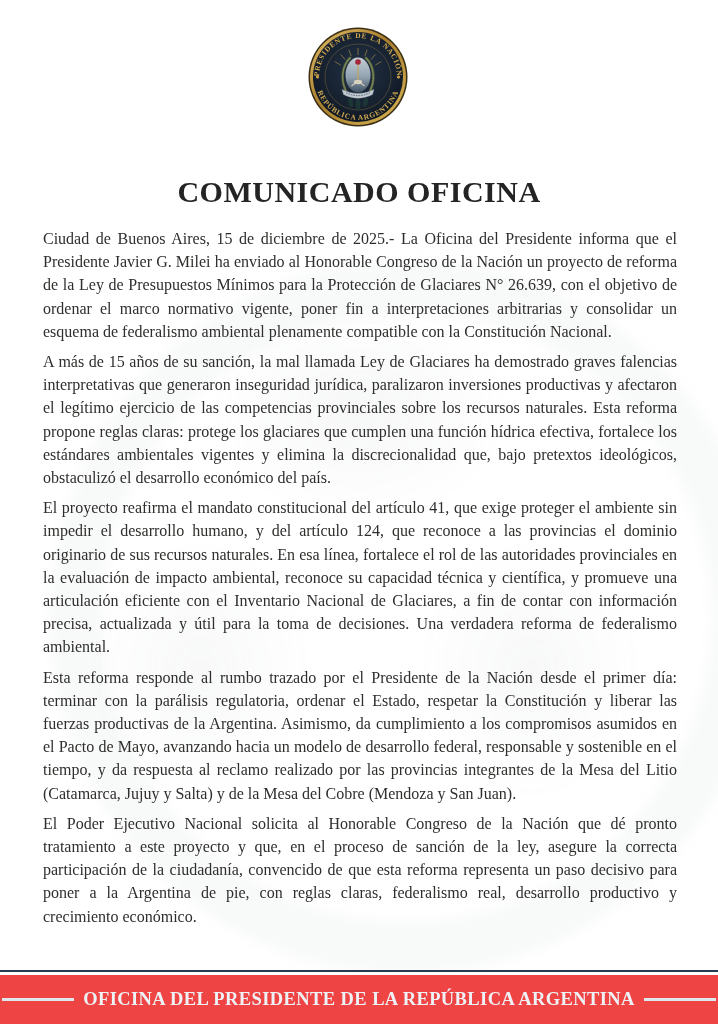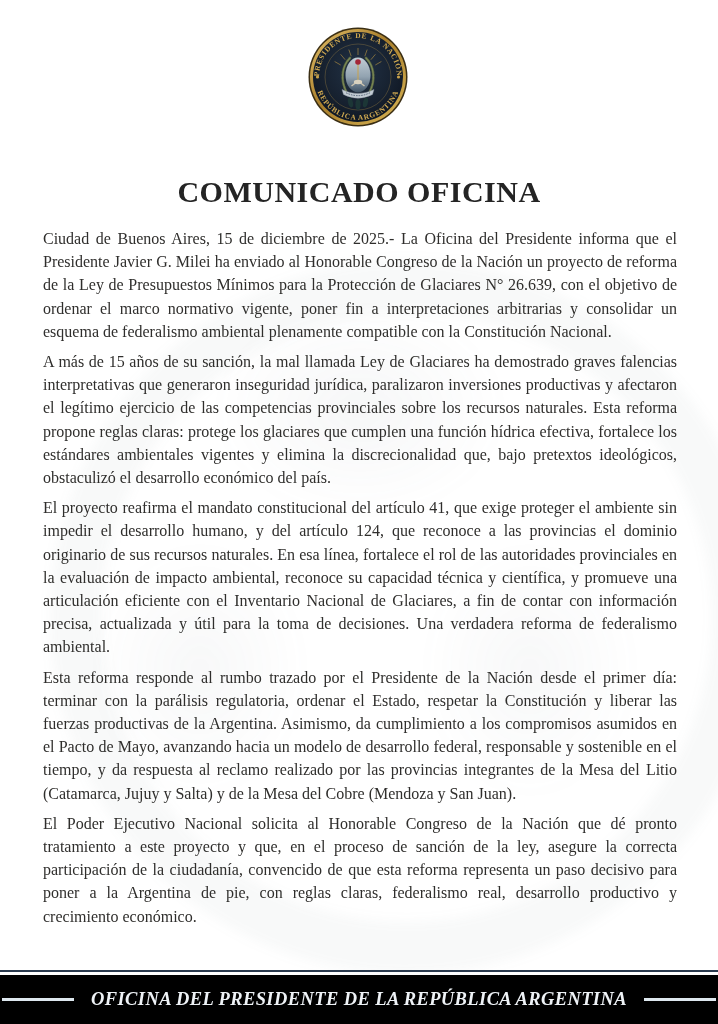--- a/index.html
+++ b/index.html
@@ -41,21 +41,21 @@
 
   
   .content{
     position:absolute;left:43px;top:227px;width:634px;
     color:#2f2e2c;font-size:16px;line-height:23.2px;text-align:justify;
   }
   .content p{margin:0 0 7px 0;}
 
   
   .footer-rule{position:absolute;left:0;top:970px;width:718px;height:2px;background:#2a3a4e;}
-  .footer{position:absolute;left:0;top:975px;width:718px;height:49px;background:#000000;font-style:italic;}
+  .footer{position:absolute;left:0;top:975px;width:718px;height:49px;background:#ef4444;}
   .footer-text{
     position:absolute;left:0;width:100%;top:50%;transform:translateY(-52%);
     text-align:center;color:#eef2f6;font-size:18.5px;font-weight:bold;
     letter-spacing:0.4px;font-family:"Liberation Serif", serif;
   }
   .footer-line{position:absolute;top:23px;height:2.5px;width:72px;background:#dde7ee;}
   .footer-line.left{left:2px;}
   .footer-line.right{right:2px;}
 </style>
 </head>

